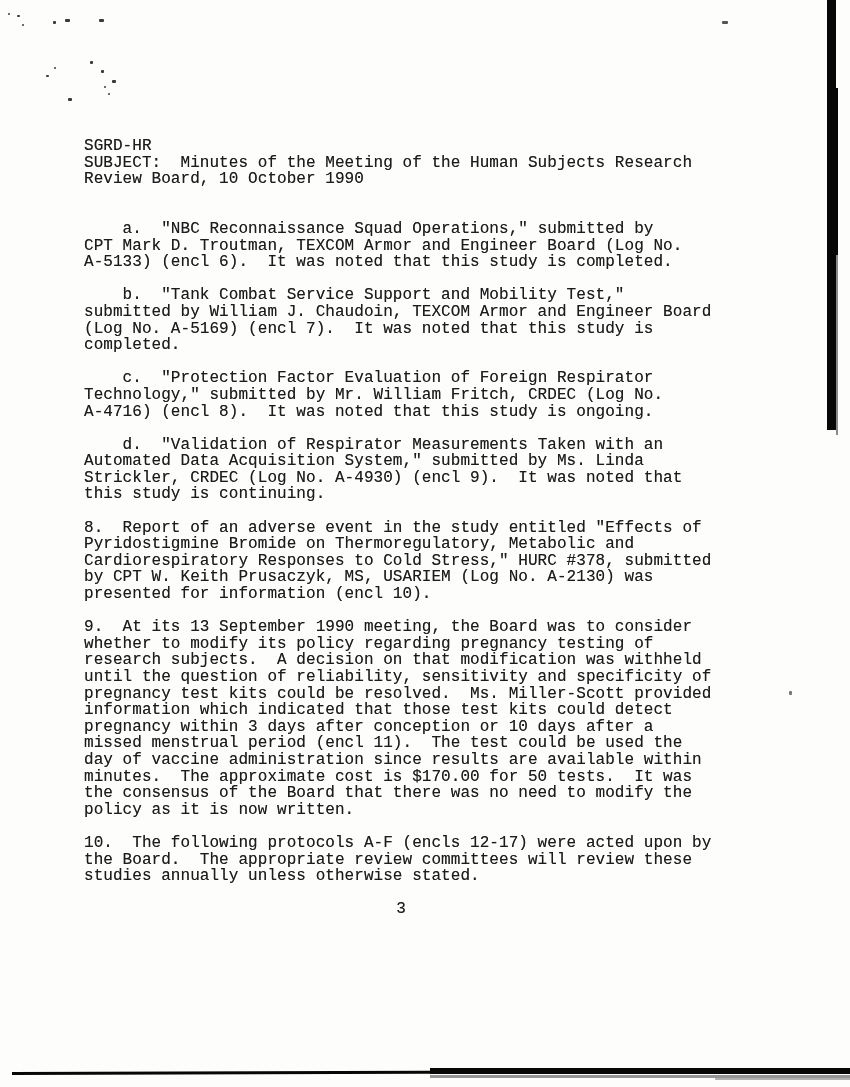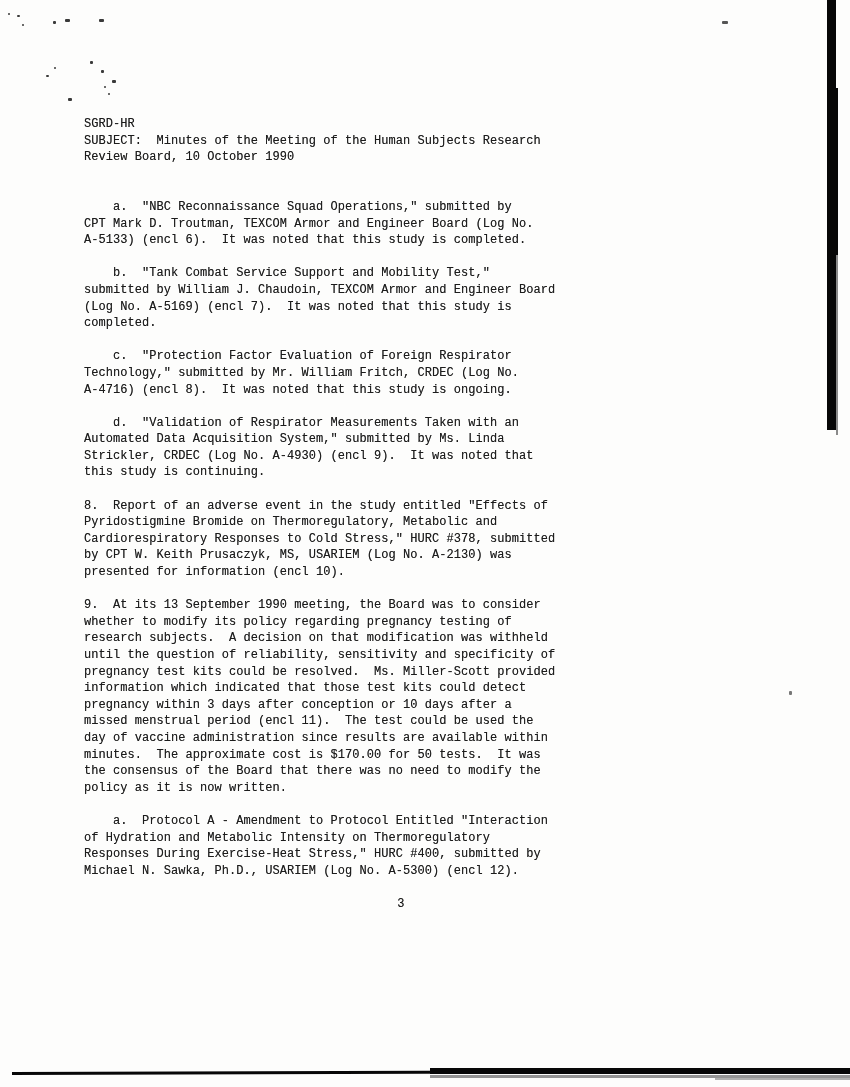--- a/index.html
+++ b/index.html
@@ -15,23 +15,23 @@
     height: 1087px;
     background: var(--paper);
     overflow: hidden;
     font-family: "Liberation Mono", "DejaVu Sans Mono", monospace;
     color: var(--ink);
   }
   
   .doc {
     position: absolute;
     left: 84px;
-    top: 116px;
+    top: 138px;
     width: 690px;
-    font-size: 12px;
+    font-size: 16px;
     line-height: 16.6px;
     letter-spacing: 0.05px;
     text-shadow: 0 0 0.5px rgba(20,20,20,0.55);
   }
   .doc .block {
     white-space: pre-wrap;
   }
   .memo-header { margin-bottom: 33.2px; }
   .para { margin-bottom: 16.6px; }
   .para:last-of-type { margin-bottom: 16.6px; }
@@ -105,24 +105,23 @@
 research subjects.  A decision on that modification was withheld
 until the question of reliability, sensitivity and specificity of
 pregnancy test kits could be resolved.  Ms. Miller-Scott provided
 information which indicated that those test kits could detect
 pregnancy within 3 days after conception or 10 days after a
 missed menstrual period (encl 11).  The test could be used the
 day of vaccine administration since results are available within
 minutes.  The approximate cost is $170.00 for 50 tests.  It was
 the consensus of the Board that there was no need to modify the
 policy as it is now written.</div>
-    <div class="block para">    a.  Protocol A - Amendment to Protocol Entitled "Interaction
-of Hydration and Metabolic Intensity on Thermoregulatory
-Responses During Exercise-Heat Stress," HURC #400, submitted by
-Michael N. Sawka, Ph.D., USARIEM (Log No. A-5300) (encl 12).</div>
+    <div class="block para">10.  The following protocols A-F (encls 12-17) were acted upon by
+the Board.  The appropriate review committees will review these
+studies annually unless otherwise stated.</div>
     <div class="block page-number">3</div>
   </div>
 
   <div class="artifact bottom-rule-main"></div>
   <div class="artifact bottom-rule-thick"></div>
   <div class="bottom-rule-shadow" style="position:absolute;"></div>
   <div class="bottom-rule-shadow2" style="position:absolute;"></div>
 
 </div>
 

